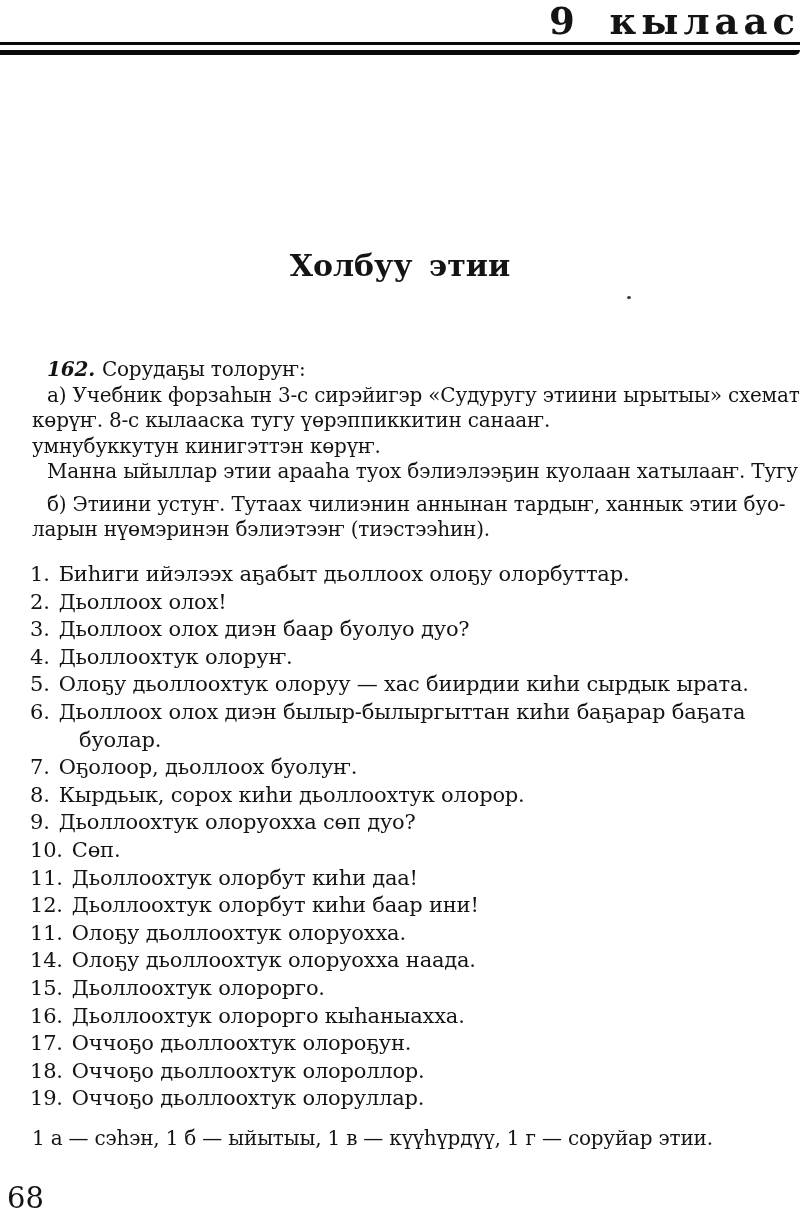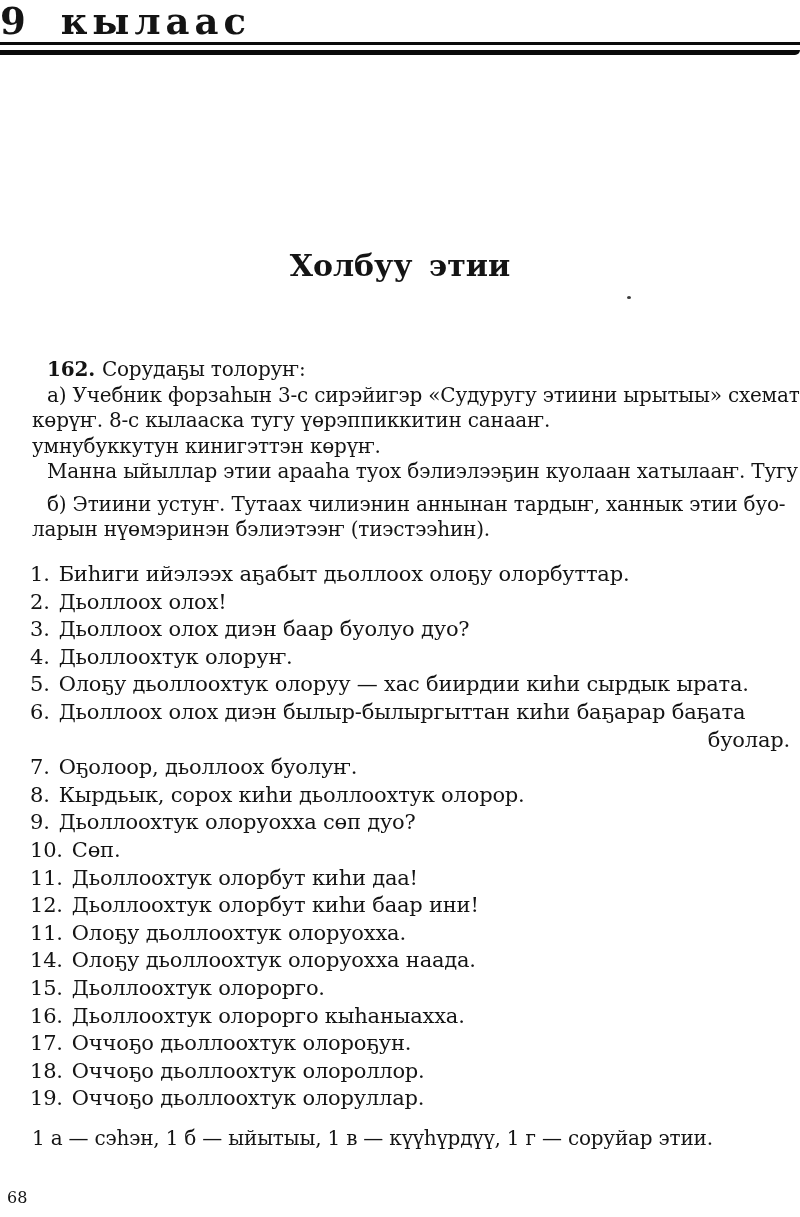--- a/index.html
+++ b/index.html
@@ -9,21 +9,21 @@
     height: 1217px;
     margin: 0 auto;
     background: #ffffff;
     color: #141414;
     font-family: "DejaVu Serif", "Liberation Serif", serif;
     overflow: hidden;
   }
   .page-title {
     position: absolute;
     top: 0px; left: 0; width: 100%;
-    text-align: left;
+    text-align: right;
     font-size: 37px;
     font-weight: bold;
     letter-spacing: 5px;
     word-spacing: 12px;
     line-height: 42px;
   }
   .rule { position: absolute; left: 0; width: 800px; background: #0a0a0a; }
   .rule-top { top: 42px; height: 3px; }
   .rule-bottom { top: 50px; height: 5px; border-radius: 0 0 6px 0; }
   .section-title {
@@ -55,42 +55,42 @@
     top: 357px; left: 32px; width: 748px;
     font-size: 20px;
     letter-spacing: -0.2px;
   }
   .content .line {
     line-height: 25.5px;
     white-space: nowrap;
   }
   .ind { padding-left: 15px; }
   .bold { font-weight: bold; }
-  .ex-number { margin-right: 7px; }
+  .ex-number { margin-right: 7px; font-style: italic; }
   .part-b { margin-top: 7px; }
   .sentence-list {
     position: absolute;
     top: 561px; left: 30px; width: 760px;
     font-size: 21px;
     letter-spacing: -0.2px;
   }
   .li { line-height: 27.6px; white-space: nowrap; }
   .li-num { margin-right: 9px; }
-  .li-cont { padding-left: 49px; line-height: 27.6px; text-align: right; }
+  .li-cont { padding-left: 49px; line-height: 27.6px; }
   .footer-note {
     position: absolute;
     top: 1124px; left: 32px; width: 760px;
     font-size: 20px;
     letter-spacing: -0.2px;
   }
   .footer-note .line { line-height: 28px; white-space: nowrap; }
   .page-number {
     position: absolute;
     top: 1184px; left: 7px;
-    font-size: 16px;
+    font-size: 29px;
     line-height: 28px;
     text-align: right;
   }
 </style>
 </head>
 <body>
 
 <div class="page">
 
   <div class="page-title">9 кылаас</div>

